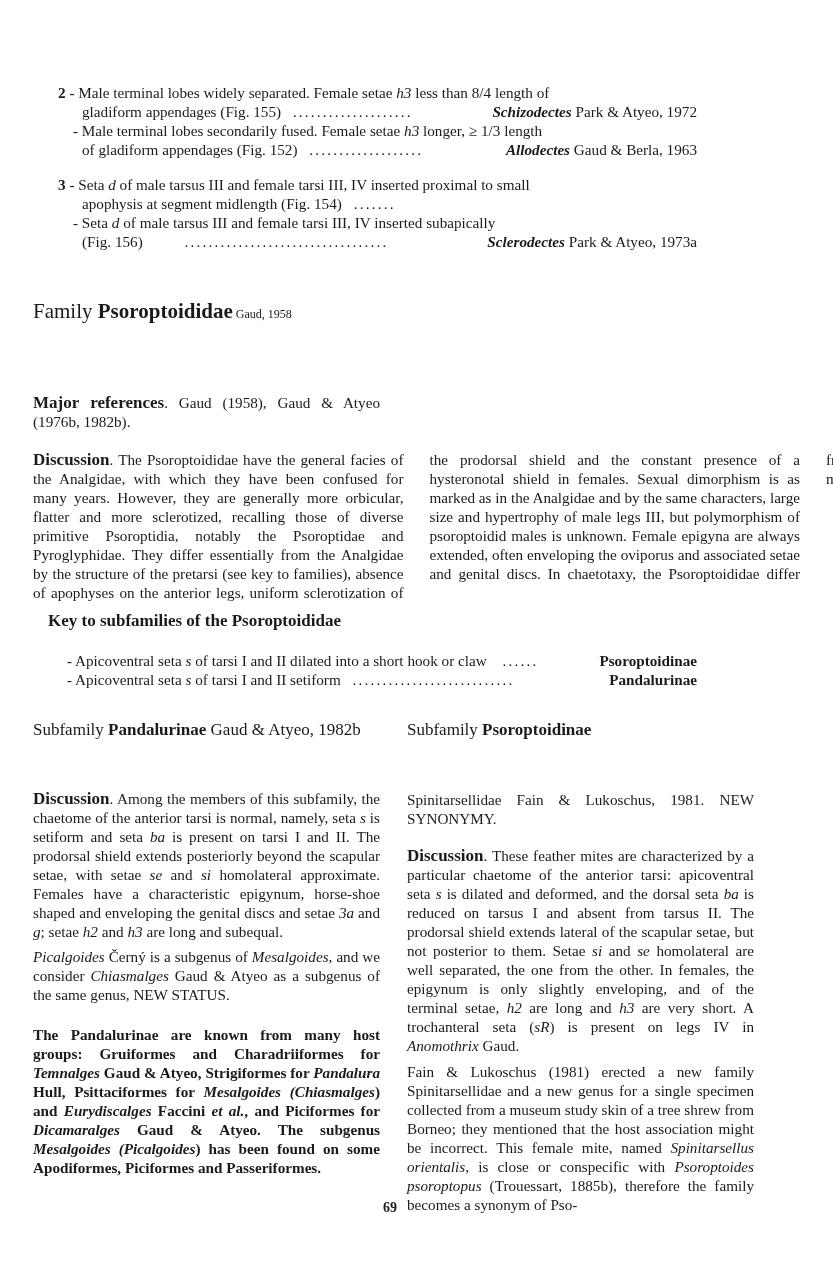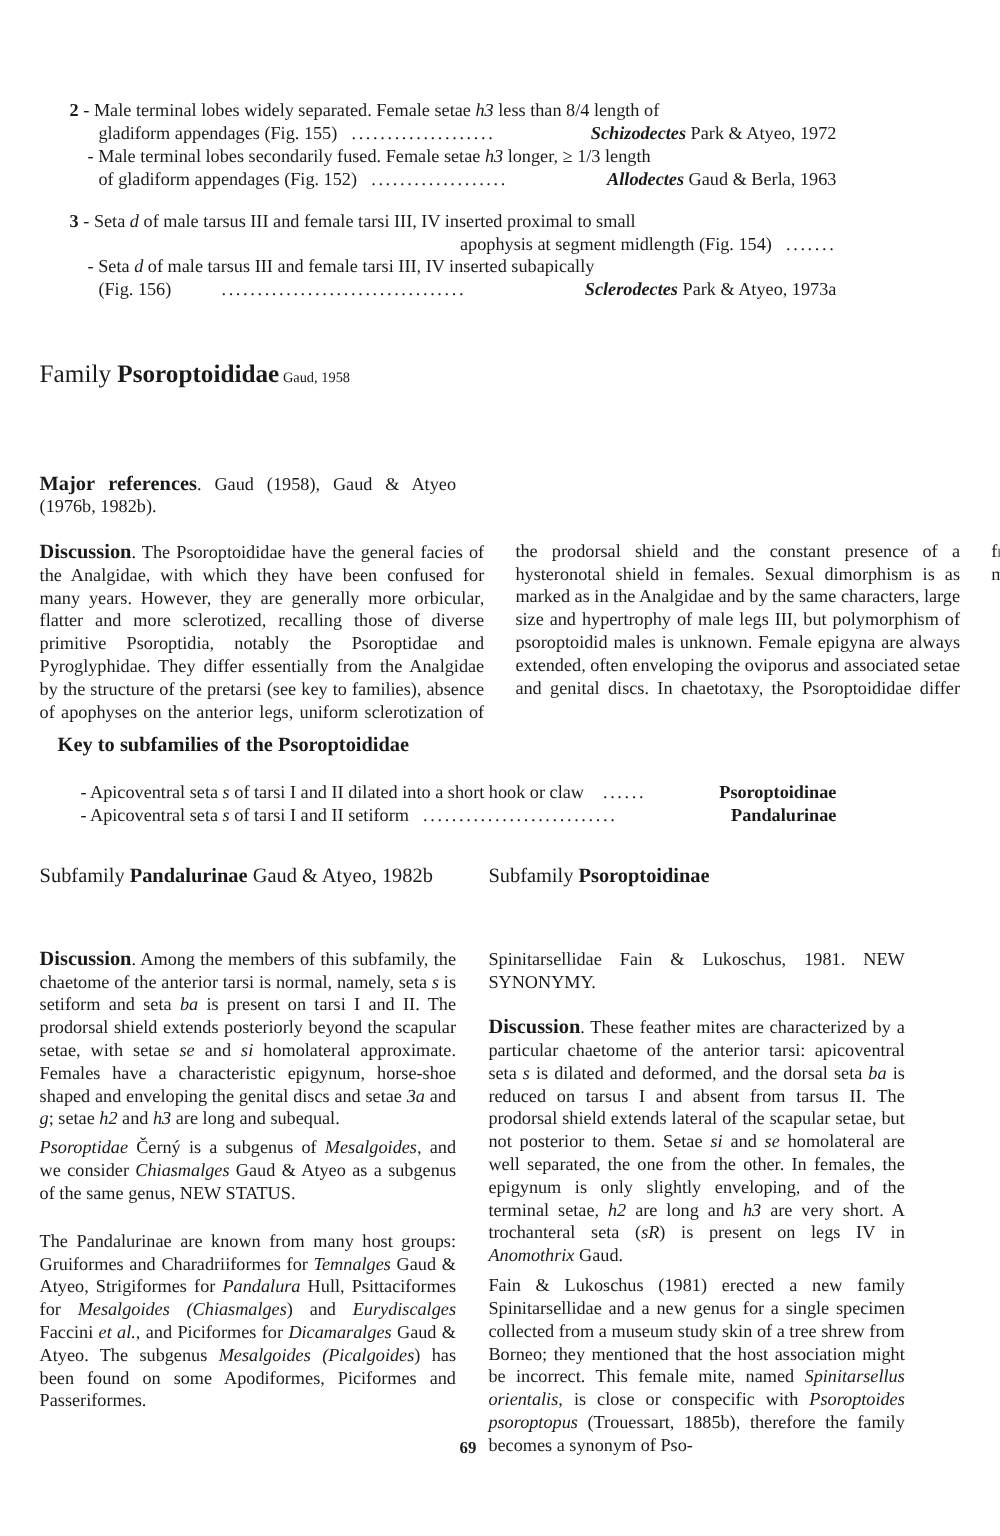--- a/index.html
+++ b/index.html
@@ -39,21 +39,21 @@
 </div>
 <div class="kline" style="left:82px; top:140px; width:615px;">
   <span>of gladiform appendages (Fig. 152)</span>
   <span class="k-dots" style="margin-left:8px;">...................</span>
   <span class="k-right"><span class="bi">Allodectes</span><span> Gaud &amp; Berla, 1963</span></span>
 </div>
 
 <div class="kline" style="left:58px; top:175px;">
   <span class="b">3</span><span> - Seta </span><i>d</i><span> of male tarsus III and female tarsi III, IV inserted proximal to small</span>
 </div>
-<div class="kline" style="left:82px; top:194px; width:615px;text-align:right;">
+<div class="kline" style="left:82px; top:194px; width:615px;">
   <span>apophysis at segment midlength (Fig. 154)</span>
   <span class="k-dots" style="margin-left:8px;">.......</span>
 </div>
 <div class="kline" style="left:73px; top:213px;">
   <span>- Seta </span><i>d</i><span> of male tarsus III and female tarsi III, IV inserted subapically</span>
 </div>
 <div class="kline" style="left:82px; top:232px; width:615px;">
   <span>(Fig. 156)</span>
   <span class="k-dots" style="margin-left:38px;">..................................</span>
   <span class="k-right"><span class="bi">Sclerodectes</span><span> Park &amp; Atyeo, 1973a</span></span>
@@ -85,24 +85,24 @@
 
 <div class="sub-h" style="left:33px; top:720px;">
   <span>Subfamily </span><span class="b">Pandalurinae</span><span> Gaud &amp; Atyeo, 1982b</span>
 </div>
 
 <div class="para" style="left:33px; top:757px; width:347px;">
   <p><span class="lbl">Discussion</span><span>.  Among the members of this subfamily, the chaetome of the anterior tarsi is normal, namely, seta </span><i>s</i><span> is setiform and seta </span><i>ba</i><span> is present on tarsi I and II.  The prodorsal shield extends posteriorly beyond the scapular setae, with setae </span><i>se</i><span> and </span><i>si</i><span> homolateral approximate.  Females have a characteristic epigynum, horse-shoe shaped and enveloping the genital discs and setae </span><i>3a</i><span> and </span><i>g</i><span>; setae </span><i>h2</i><span> and </span><i>h3</i><span> are long and subequal.</span></p>
 </div>
 
 <div class="para" style="left:33px; top:915px; width:347px;">
-  <p><i>Psoroptidae</i><span> Černý is a subgenus of </span><i>Mesalgoides</i><span>, and we consider </span><i>Chiasmalges</i><span> Gaud &amp; Atyeo as a subgenus of the same genus, NEW STATUS.</span></p>
+  <p><i>Picalgoides</i><span> Černý is a subgenus of </span><i>Mesalgoides</i><span>, and we consider </span><i>Chiasmalges</i><span> Gaud &amp; Atyeo as a subgenus of the same genus, NEW STATUS.</span></p>
 </div>
 
-<div class="para" style="left:33px; top:993px; width:347px;">
+<div class="para" style="left:33px; top:993px; width:347px;font-weight:bold;">
   <p><span>The Pandalurinae are known from many host groups: Gruiformes and Charadriiformes for </span><i>Temnalges</i><span> Gaud &amp; Atyeo, Strigiformes for </span><i>Pandalura</i><span> Hull, Psittaciformes for </span><i>Mesalgoides (Chiasmalges</i><span>) and </span><i>Eurydiscalges</i><span> Faccini </span><i>et al.</i><span>, and Piciformes for </span><i>Dicamaralges</i><span> Gaud &amp; Atyeo.  The subgenus </span><i>Mesalgoides (Picalgoides</i><span>) has been found on some Apodiformes, Piciformes and Passeriformes.</span></p>
 </div>
 
 <div class="sub-h" style="left:407px; top:720px;font-family:Liberation Serif, serif;">
   <span>Subfamily </span><span class="b">Psoroptoidinae</span>
 </div>
 
 <div class="para" style="left:407px; top:758px; width:347px;">
   <p>Spinitarsellidae Fain &amp; Lukoschus, 1981.  NEW SYNONYMY.</p>
 </div>

